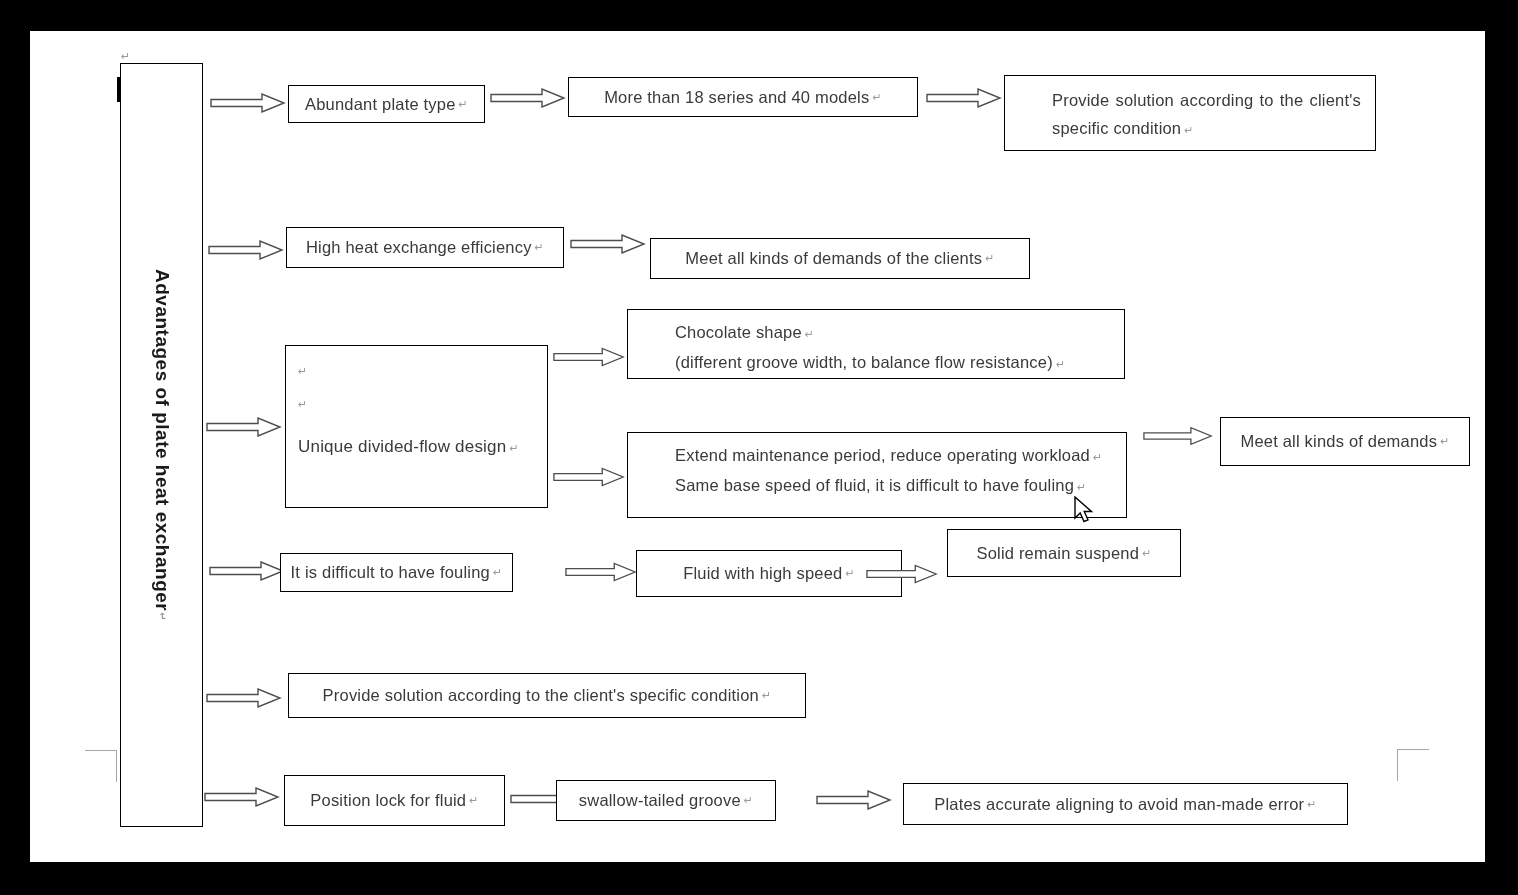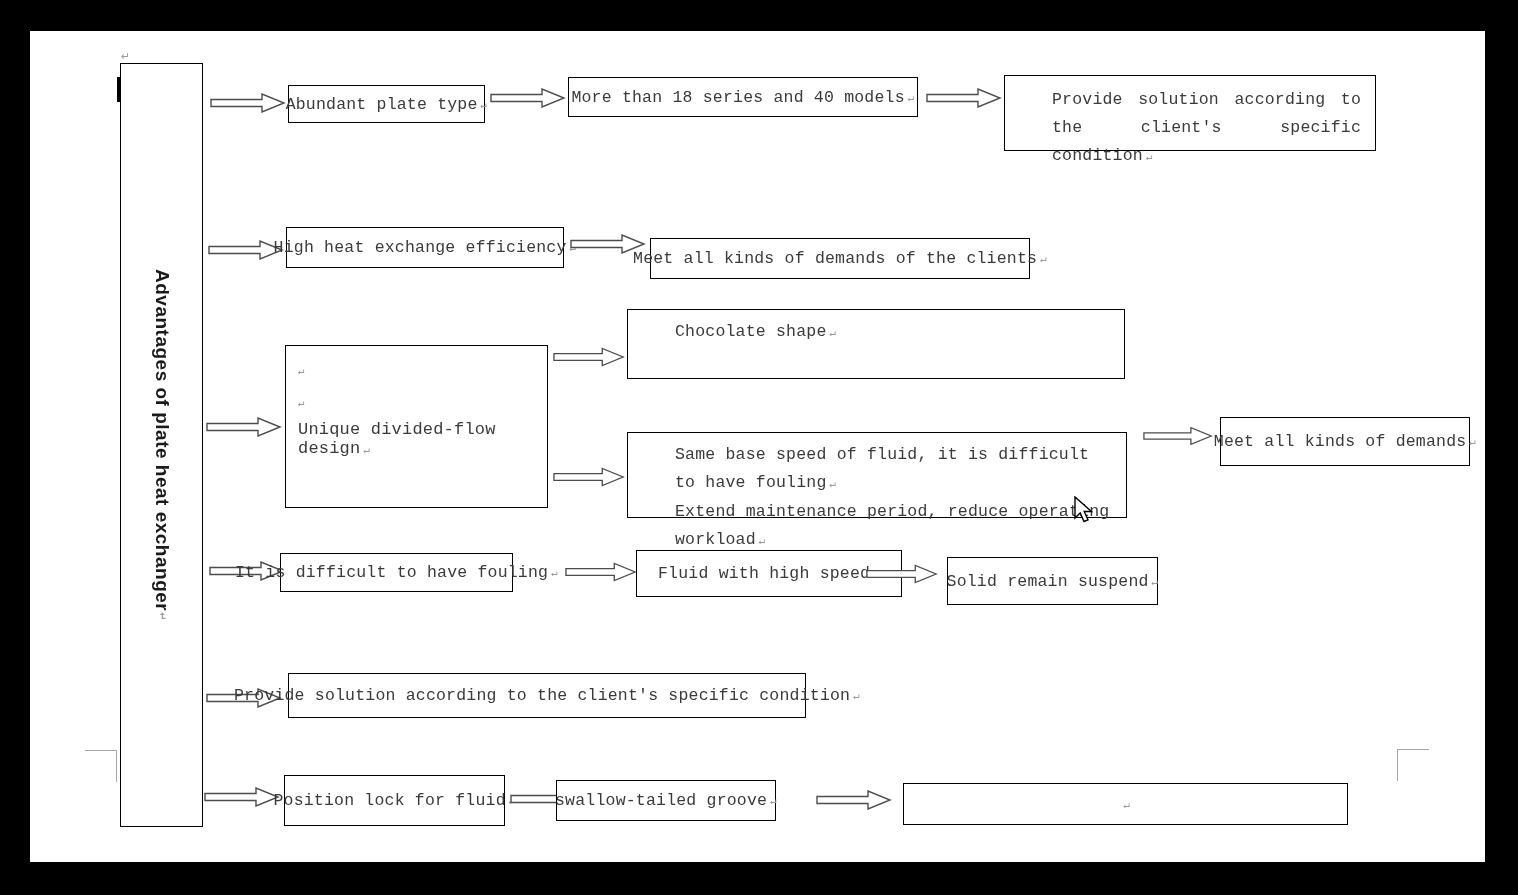--- a/index.html
+++ b/index.html
@@ -21,21 +21,20 @@
     border:1px solid #000;
     background:#fff;
     display:flex;
     align-items:center;
     justify-content:center;
     font-size:16.5px;
     color:#3a3a3a;
     white-space:nowrap;
     box-sizing:border-box;
     letter-spacing:0.2px;
-    font-family:Liberation Mono, monospace;
   }
   .fbox.block{display:block;white-space:normal;padding-left:47px;}
   .pw{
     color:#9a9a9a;
     font-size:11px;
     margin-left:3px;
     vertical-align:baseline;
   }
   .arrow{position:absolute;}
   .arrow polygon{fill:#fff;stroke:#4d4d4d;stroke-width:1.4;}
@@ -140,36 +139,37 @@
     <span>Meet all kinds of demands of the clients</span>
       <span class="pw">↵</span>
   </div>
 
   <svg class="arrow" style="left:206px;top:417px" width="76" height="20" viewBox="0 0 76 20">
       <polygon points="1,6.5 52,6.5 52,1 74,10 52,19 52,13.5 1,13.5"></polygon>
     </svg>
   <div class="fbox block" style="left:285px;top:345px;width:263px;height:163px;padding:14px 0 0 12px;font-size:17px">
     <div><span class="pw" style="margin-left:0">↵</span></div>
     <div style="margin-top:13px"><span class="pw" style="margin-left:0">↵</span></div>
-    <div style="margin-top:9px"><span>Unique divided-flow design</span><span class="pw">↵</span></div>
+    <div style="margin-top:24px"><span>Unique divided-flow design</span><span class="pw">↵</span></div>
   </div>
 
   <svg class="arrow" style="left:553px;top:347px" width="72" height="20" viewBox="0 0 76 20">
       <polygon points="1,6.5 52,6.5 52,1 74,10 52,19 52,13.5 1,13.5"></polygon>
     </svg>
   <div class="fbox block lines" style="left:627px;top:309px;width:498px;height:70px">
     <div><span>Chocolate shape</span><span class="pw">↵</span></div>
+    <div><span>(different groove width, to balance flow resistance)</span><span class="pw">↵</span></div>
   </div>
 
   <svg class="arrow" style="left:553px;top:467px" width="72" height="20" viewBox="0 0 76 20">
       <polygon points="1,6.5 52,6.5 52,1 74,10 52,19 52,13.5 1,13.5"></polygon>
     </svg>
   <div class="fbox block lines" style="left:627px;top:432px;width:500px;height:86px">
+    <div><span>Extend maintenance period, reduce operating workload</span><span class="pw">↵</span></div>
     <div><span>Same base speed of fluid, it is difficult to have fouling</span><span class="pw">↵</span></div>
-    <div><span>Extend maintenance period, reduce operating workload</span><span class="pw">↵</span></div>
   </div>
 
   <svg class="arrow" style="left:1143px;top:426px" width="70" height="20" viewBox="0 0 76 20">
       <polygon points="1,6.5 52,6.5 52,1 74,10 52,19 52,13.5 1,13.5"></polygon>
     </svg>
   <div class="fbox" style="left:1220px;top:417px;width:250px;height:49px">
     <span>Meet all kinds of demands</span>
       <span class="pw">↵</span>
   </div>
 
@@ -183,21 +183,21 @@
   <svg class="arrow" style="left:565px;top:562px" width="72" height="20" viewBox="0 0 76 20">
       <polygon points="1,6.5 52,6.5 52,1 74,10 52,19 52,13.5 1,13.5"></polygon>
     </svg>
   <div class="fbox" style="left:636px;top:550px;width:266px;height:47px">
     <span>Fluid with high speed</span>
       <span class="pw">↵</span>
   </div>
   <svg class="arrow" style="left:866px;top:564px" width="72" height="20" viewBox="0 0 76 20">
       <polygon points="1,6.5 52,6.5 52,1 74,10 52,19 52,13.5 1,13.5"></polygon>
     </svg>
-  <div class="fbox" style="left:947px;top:557px;width:211px;height:48px">
+  <div class="fbox" style="left:947px;top:529px;width:234px;height:48px">
     <span>Solid remain suspend</span>
       <span class="pw">↵</span>
   </div>
 
   <svg class="arrow" style="left:206px;top:688px" width="76" height="20" viewBox="0 0 76 20">
       <polygon points="1,6.5 52,6.5 52,1 74,10 52,19 52,13.5 1,13.5"></polygon>
     </svg>
   <div class="fbox" style="left:288px;top:673px;width:518px;height:45px">
     <span>Provide solution according to the client's specific condition</span>
       <span class="pw">↵</span>
@@ -214,20 +214,21 @@
       <polygon points="1,6.5 52,6.5 52,1 74,10 52,19 52,13.5 1,13.5"></polygon>
     </svg>
   <div class="fbox" style="left:556px;top:780px;width:220px;height:41px">
     <span>swallow-tailed groove</span>
       <span class="pw">↵</span>
   </div>
   <svg class="arrow" style="left:816px;top:790px" width="76" height="20" viewBox="0 0 76 20">
       <polygon points="1,6.5 52,6.5 52,1 74,10 52,19 52,13.5 1,13.5"></polygon>
     </svg>
   <div class="fbox" style="left:903px;top:783px;width:445px;height:42px">
+    <span>Plates accurate aligning to avoid man-made error</span>
       <span class="pw">↵</span>
   </div>
 
   <div class="cornermark cm-bl" style="left:85px;top:750px"></div>
   <div class="cornermark cm-br" style="left:1397px;top:749px"></div>
 
   <svg class="cursor" width="24" height="30" viewBox="0 0 24 30">
     <path d="M2,1 L2,22 L7.2,17 L11,25.5 L15,23.8 L11.2,15.5 L18.5,15.5 Z"></path>
   </svg>
 </div>

